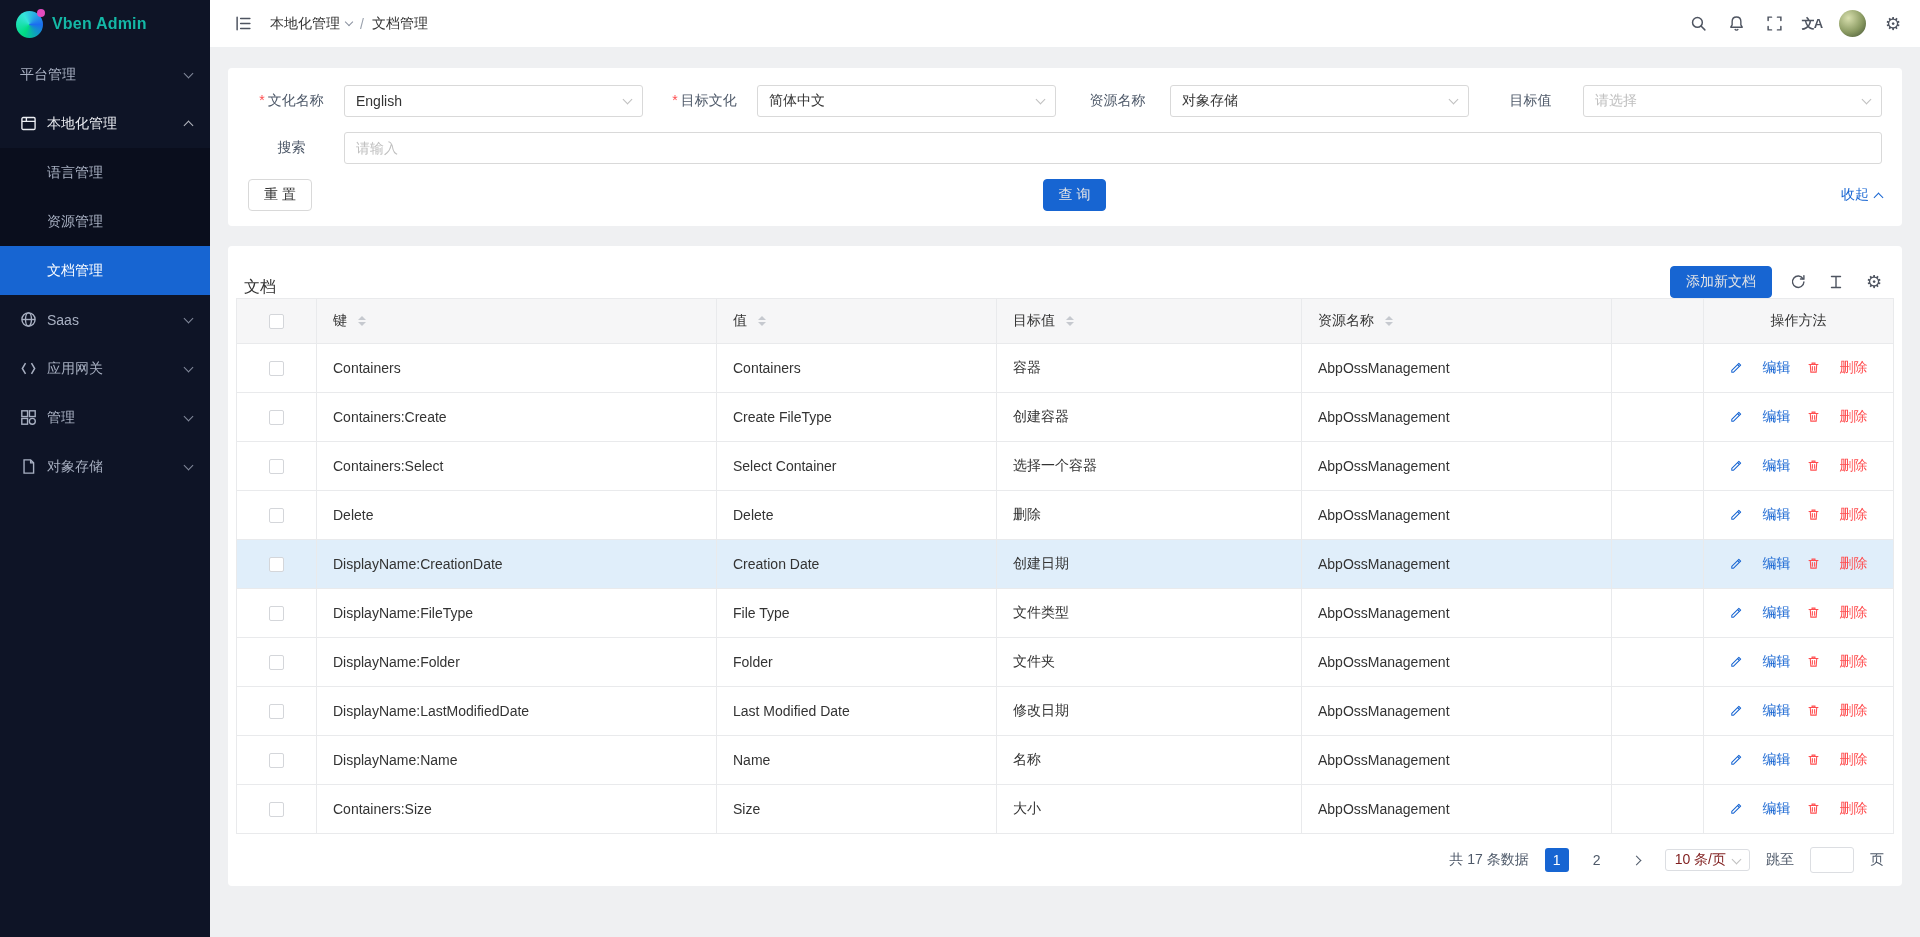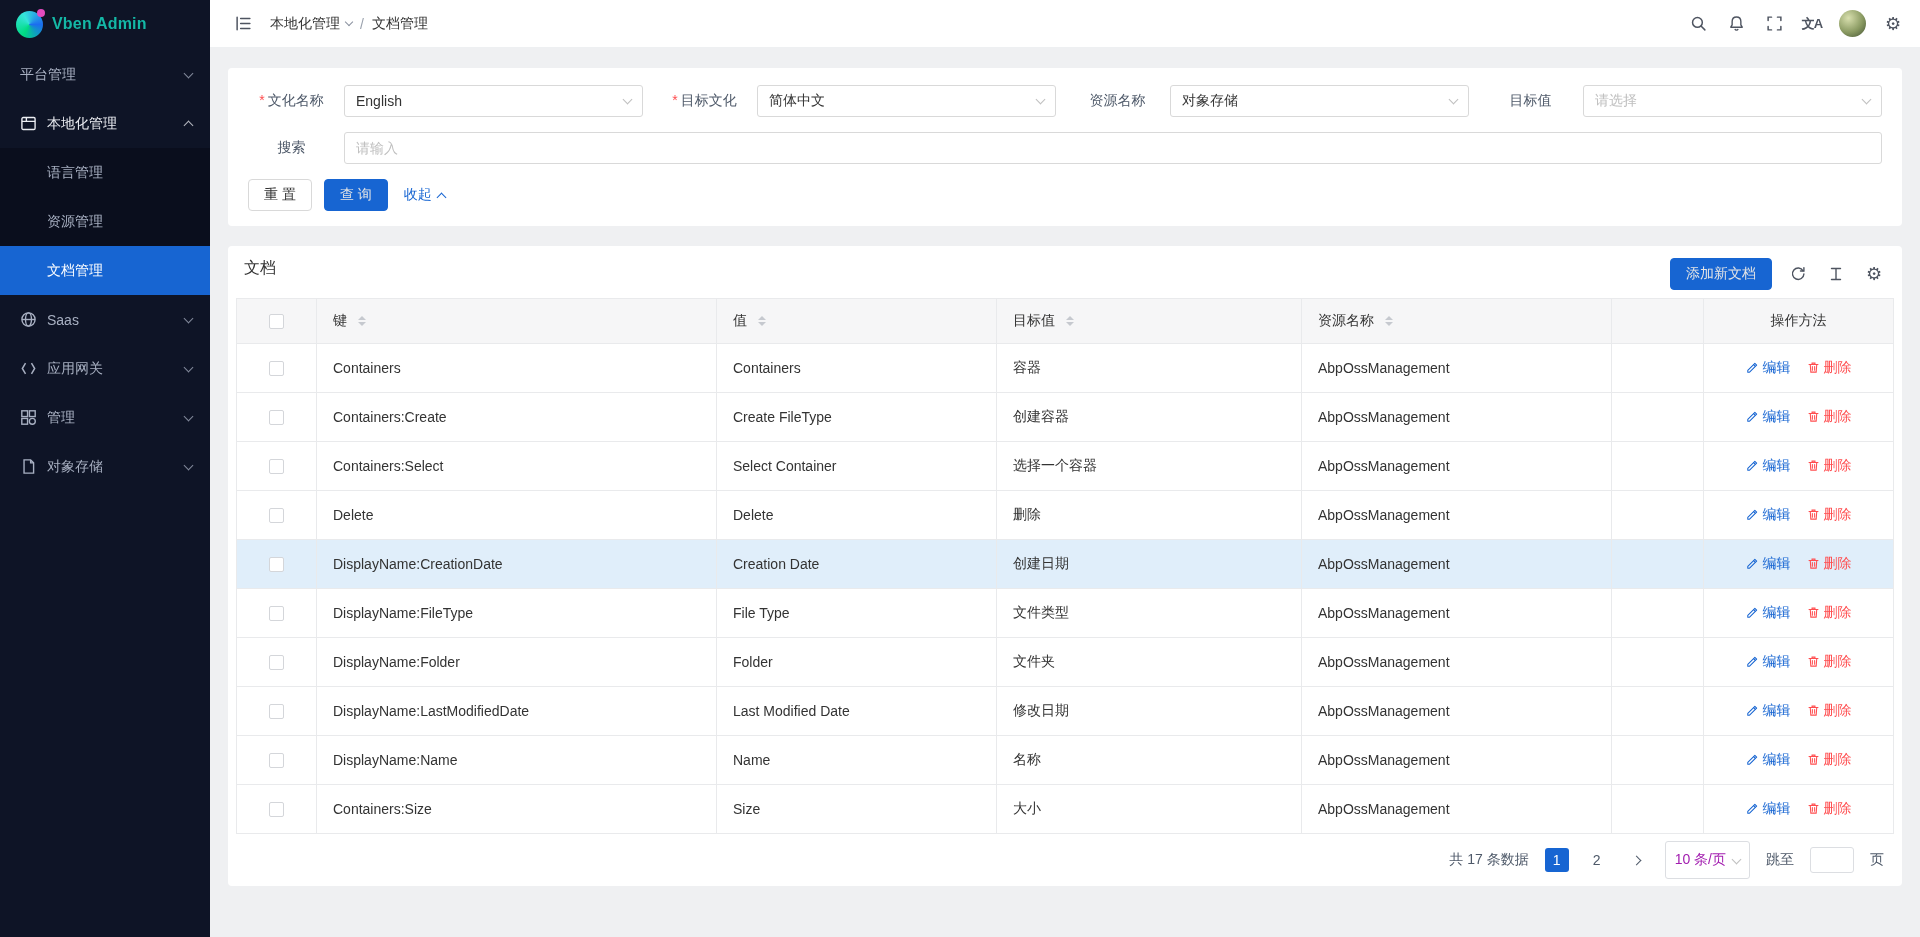--- a/index.html
+++ b/index.html
@@ -64,29 +64,29 @@
   .select { flex:1; height:32px; border:1px solid #d9d9d9; border-radius:3px; background:#fff;
     display:flex; align-items:center; padding:0 11px; cursor:pointer; min-width:0; }
   .select-value { flex:1; overflow:hidden; white-space:nowrap; }
   .select-value.placeholder { color:#bfbfbf; }
   .sel-chev { width:7px; height:7px; border-right:1.3px solid #bfbfbf; border-bottom:1.3px solid #bfbfbf;
     transform:rotate(45deg); margin-top:-3px; flex-shrink:0; }
   .search-row .f-label { flex:0 0 96px; }
   .text-input { flex:1; height:32px; border:1px solid #d9d9d9; border-radius:3px; padding:0 11px;
     font:inherit; color:#333; outline:none; }
   .text-input::placeholder { color:#bfbfbf; }
-  .filter-actions { display:flex; justify-content:flex-start; align-items:center; gap:12px; }
+  .filter-actions { display:flex; justify-content:space-between; align-items:center; gap:12px; }
   .btn { height:32px; padding:0 15px; border:1px solid #d9d9d9; border-radius:4px; background:#fff;
     font:inherit; color:#333; cursor:pointer; white-space:nowrap; }
   .btn.primary { background:#1765d2; border-color:#1765d2; color:#e5e5e5; }
   .collapse-link { display:inline-flex; align-items:center; gap:6px; color:#1765d2; cursor:pointer; margin-left:4px; }
 
   
   .table-card { margin-top:20px; padding:0 8px 0; }
-  .panel-head { height:52px; display:flex; align-items:flex-start; padding:12px 8px; }
+  .panel-head { height:52px; display:flex; align-items:flex-end; padding:0 8px; }
   .panel-title { font-size:16px; color:#333; }
   .panel-tools { margin-left:auto; display:flex; align-items:center; gap:14px; }
   .tool-icon { width:24px; height:24px; display:inline-flex; align-items:center; justify-content:center;
     color:#4e5460; cursor:pointer; }
   .tool-icon svg { width:16px; height:16px; display:block; }
 
   .doc-table { width:100%; border-collapse:collapse; table-layout:fixed; }
   .doc-table col.c-check { width:80px; }
   .doc-table col.c-key { width:400px; }
   .doc-table col.c-value { width:280px; }
@@ -99,35 +99,35 @@
   .doc-table tr.highlighted td { background:#e0eefa; }
   .col-check, .th-check { text-align:center !important; padding:0 !important; }
   .checkbox { display:inline-block; width:15px; height:15px; border:1px solid #d4d6da; border-radius:2px;
     background:#fff; vertical-align:middle; cursor:pointer; }
   .sorters { display:inline-flex; flex-direction:column; gap:2px; margin-left:7px; vertical-align:middle; }
   .caret-up { width:0; height:0; border-left:4px solid transparent; border-right:4px solid transparent;
     border-bottom:4.5px solid #c6c9cf; }
   .caret-down { width:0; height:0; border-left:4px solid transparent; border-right:4px solid transparent;
     border-top:4.5px solid #c6c9cf; }
   .col-ops { text-align:center !important; }
-  .op-link { display:inline-flex; align-items:center; gap:4px; cursor:pointer; text-decoration:none; }
+  .op-link { display:inline-flex; align-items:center; gap:20px; cursor:pointer; text-decoration:none; }
   .op-link svg { width:13px; height:13px; }
   .op-edit { color:#1765d2; margin-right:16px; }
   .op-delete { color:#ff4d4f; }
 
   
   .pagination { height:52px; display:flex; align-items:center; justify-content:flex-end; gap:16px;
     padding-right:10px; color:#4e5969; }
   .page { min-width:24px; height:24px; line-height:24px; text-align:center; border-radius:3px;
     cursor:pointer; padding:0 4px; }
   .page.active { background:#1765d2; color:#fff; }
   .page-next { width:24px; height:24px; display:inline-flex; align-items:center; justify-content:center;
     cursor:pointer; color:#4e5969; }
-  .size-select { height:38px; border:1px solid #dcdee2; border-radius:3px; background:#fff;
-    display:inline-flex; align-items:center; gap:7px; padding:0 9px; cursor:pointer; color:#a21caf; }
+  .size-select { height:22px; border:1px solid #dcdee2; border-radius:3px; background:#fff;
+    display:inline-flex; align-items:center; gap:7px; padding:0 9px; cursor:pointer; color:#7f1d1d; }
   .size-select .sel-chev { margin-top:-2px; }
   .jump-input { width:44px; height:26px; border:1px solid #dcdee2; border-radius:3px; font:inherit; padding:0 6px; outline:none; }
 </style>
 </head>
 <body>
 
 <div class="app">
 
   <aside class="sidebar">
     <div class="logo-row">

